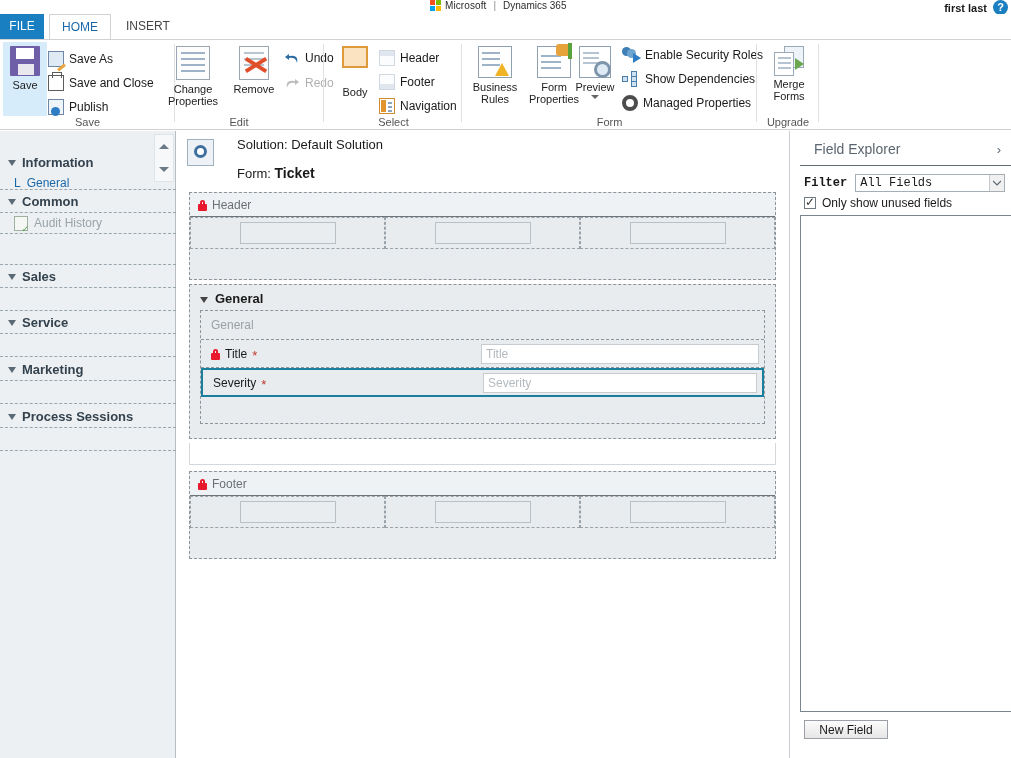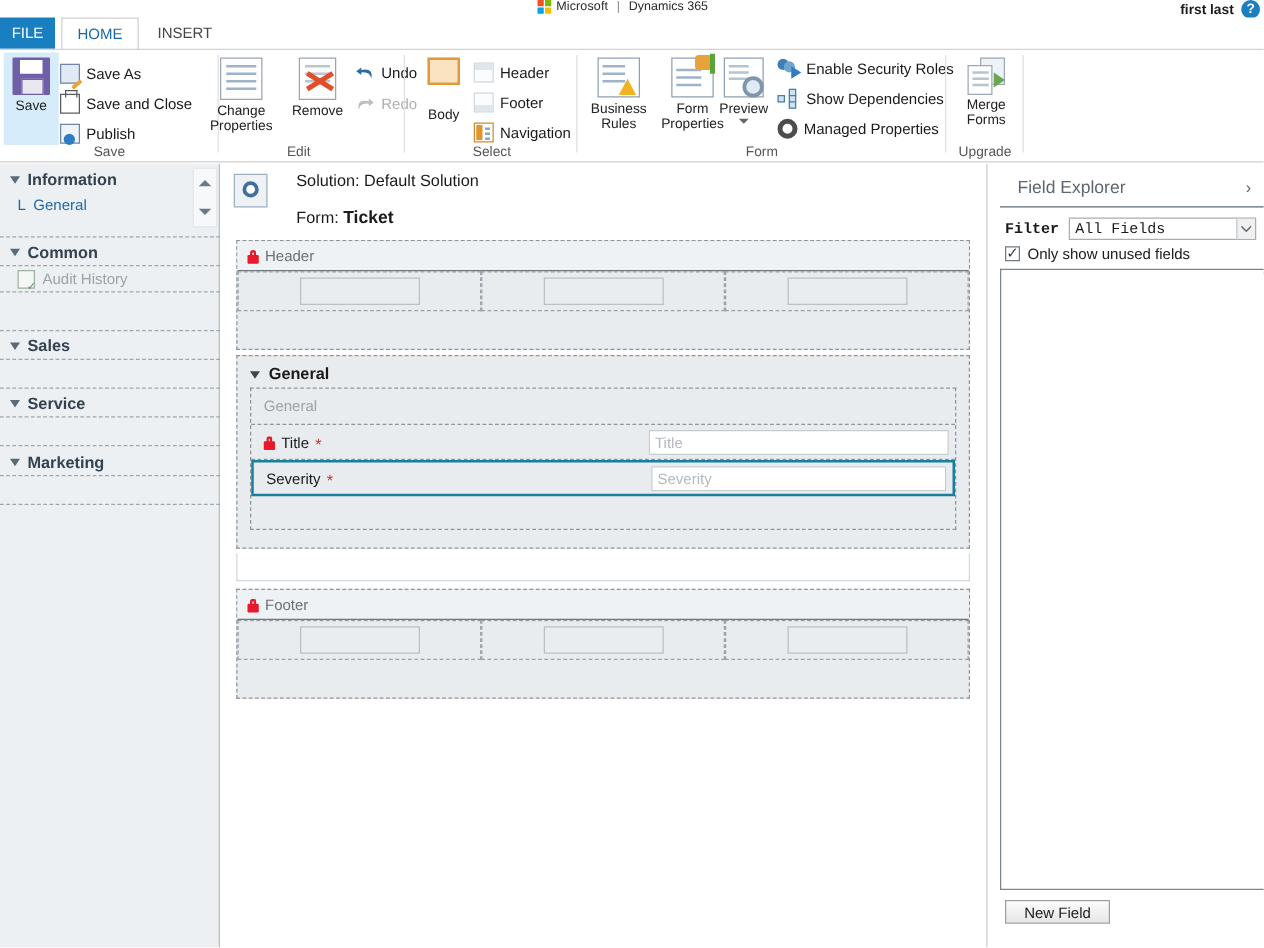--- a/index.html
+++ b/index.html
@@ -205,21 +205,21 @@
   .col3 + .col3 { border-left: 1px dashed #9aa2a9; }
   .fieldbox { width: 96px; height: 22px; background: #e9edf0; border: 1px solid #b9c0c6; }
   .sec-pad { height: 30px; }
 
   .gen-outer { border: 1px dashed #8d949a; background: #e8ecef; margin-bottom: 4px; padding: 0; }
   .gen-title { display: flex; align-items: center; gap: 5px; padding: 6px 8px 4px 10px; font-size: 13px; font-weight: bold; color: #1a1a1a; }
   .gen-title .tri { border-top-color: #444; }
   .gen-inner { border: 1px dashed #8d949a; margin: 0 10px 14px 10px; background: #e8ecef; }
   .gen-inner-label { font-size: 12px; color: #9aa2a9; padding: 7px 0 7px 10px; }
 
-  .formrow { display: flex; align-items: center; height: 29px; gap: 38px; }
+  .formrow { display: flex; align-items: center; height: 29px; }
   .formrow.dashed { border: 1px dashed #8d949a; border-left: none; border-right: none; }
   .formrow.selected { border: 2px solid #1a7f9c; }
   .row-label { width: 280px; display: flex; align-items: center; gap: 5px; font-size: 12px; color: #1a1a1a; padding-left: 10px; }
   .req-star { color: #c0392b; font-size: 13px; line-height: 10px; position: relative; top: 2px; }
   .row-input {
     flex: 1; margin-right: 5px; height: 20px;
     background: #fff; border: 1px solid #c7ccd1;
     font-size: 12px; color: #b3b9be; padding: 2px 0 0 4px;
   }
   .gen-bottom-pad { height: 26px; }
@@ -460,21 +460,21 @@
       <div class="rgroup-sep" style="right:0;"></div>
     </div>
   </div>
 
   <div class="leftnav">
     <div class="nav-scroll">
       <span class="chev chev-up"></span>
       <span class="chev chev-dn"></span>
     </div>
 
-    <div class="nav-group" style="top:1px;">
+    <div class="nav-group" style="top:20px;">
       <div class="nav-head">
         <span class="tri"></span>
         <span>Information</span>
       </div>
       <div class="nav-item">
         <span class="nav-lshape">L</span>
         <span>General</span>
       </div>
     </div>
 
@@ -516,20 +516,29 @@
     <div class="nav-group" style="top:227px;">
       <div class="nav-head">
         <span class="tri"></span>
         <span>Marketing</span>
       </div>
       <div class="nav-dash"></div>
       <div style="height:22px"></div>
       <div class="nav-dash"></div>
     </div>
 
+    <div class="nav-group" style="top:274px;">
+      <div class="nav-head">
+        <span class="tri"></span>
+        <span>Process Sessions</span>
+      </div>
+      <div class="nav-dash"></div>
+      <div style="height:22px"></div>
+      <div class="nav-dash"></div>
+    </div>
   </div>
 
   <div class="canvas">
     <div class="solhead">
       <div class="ico-sol">
           <span class="gear"></span>
         </div>
       <div class="sol-line1">Solution: Default Solution</div>
       <div class="sol-line2"><span>Form: </span><b>Ticket</b></div>
     </div>

